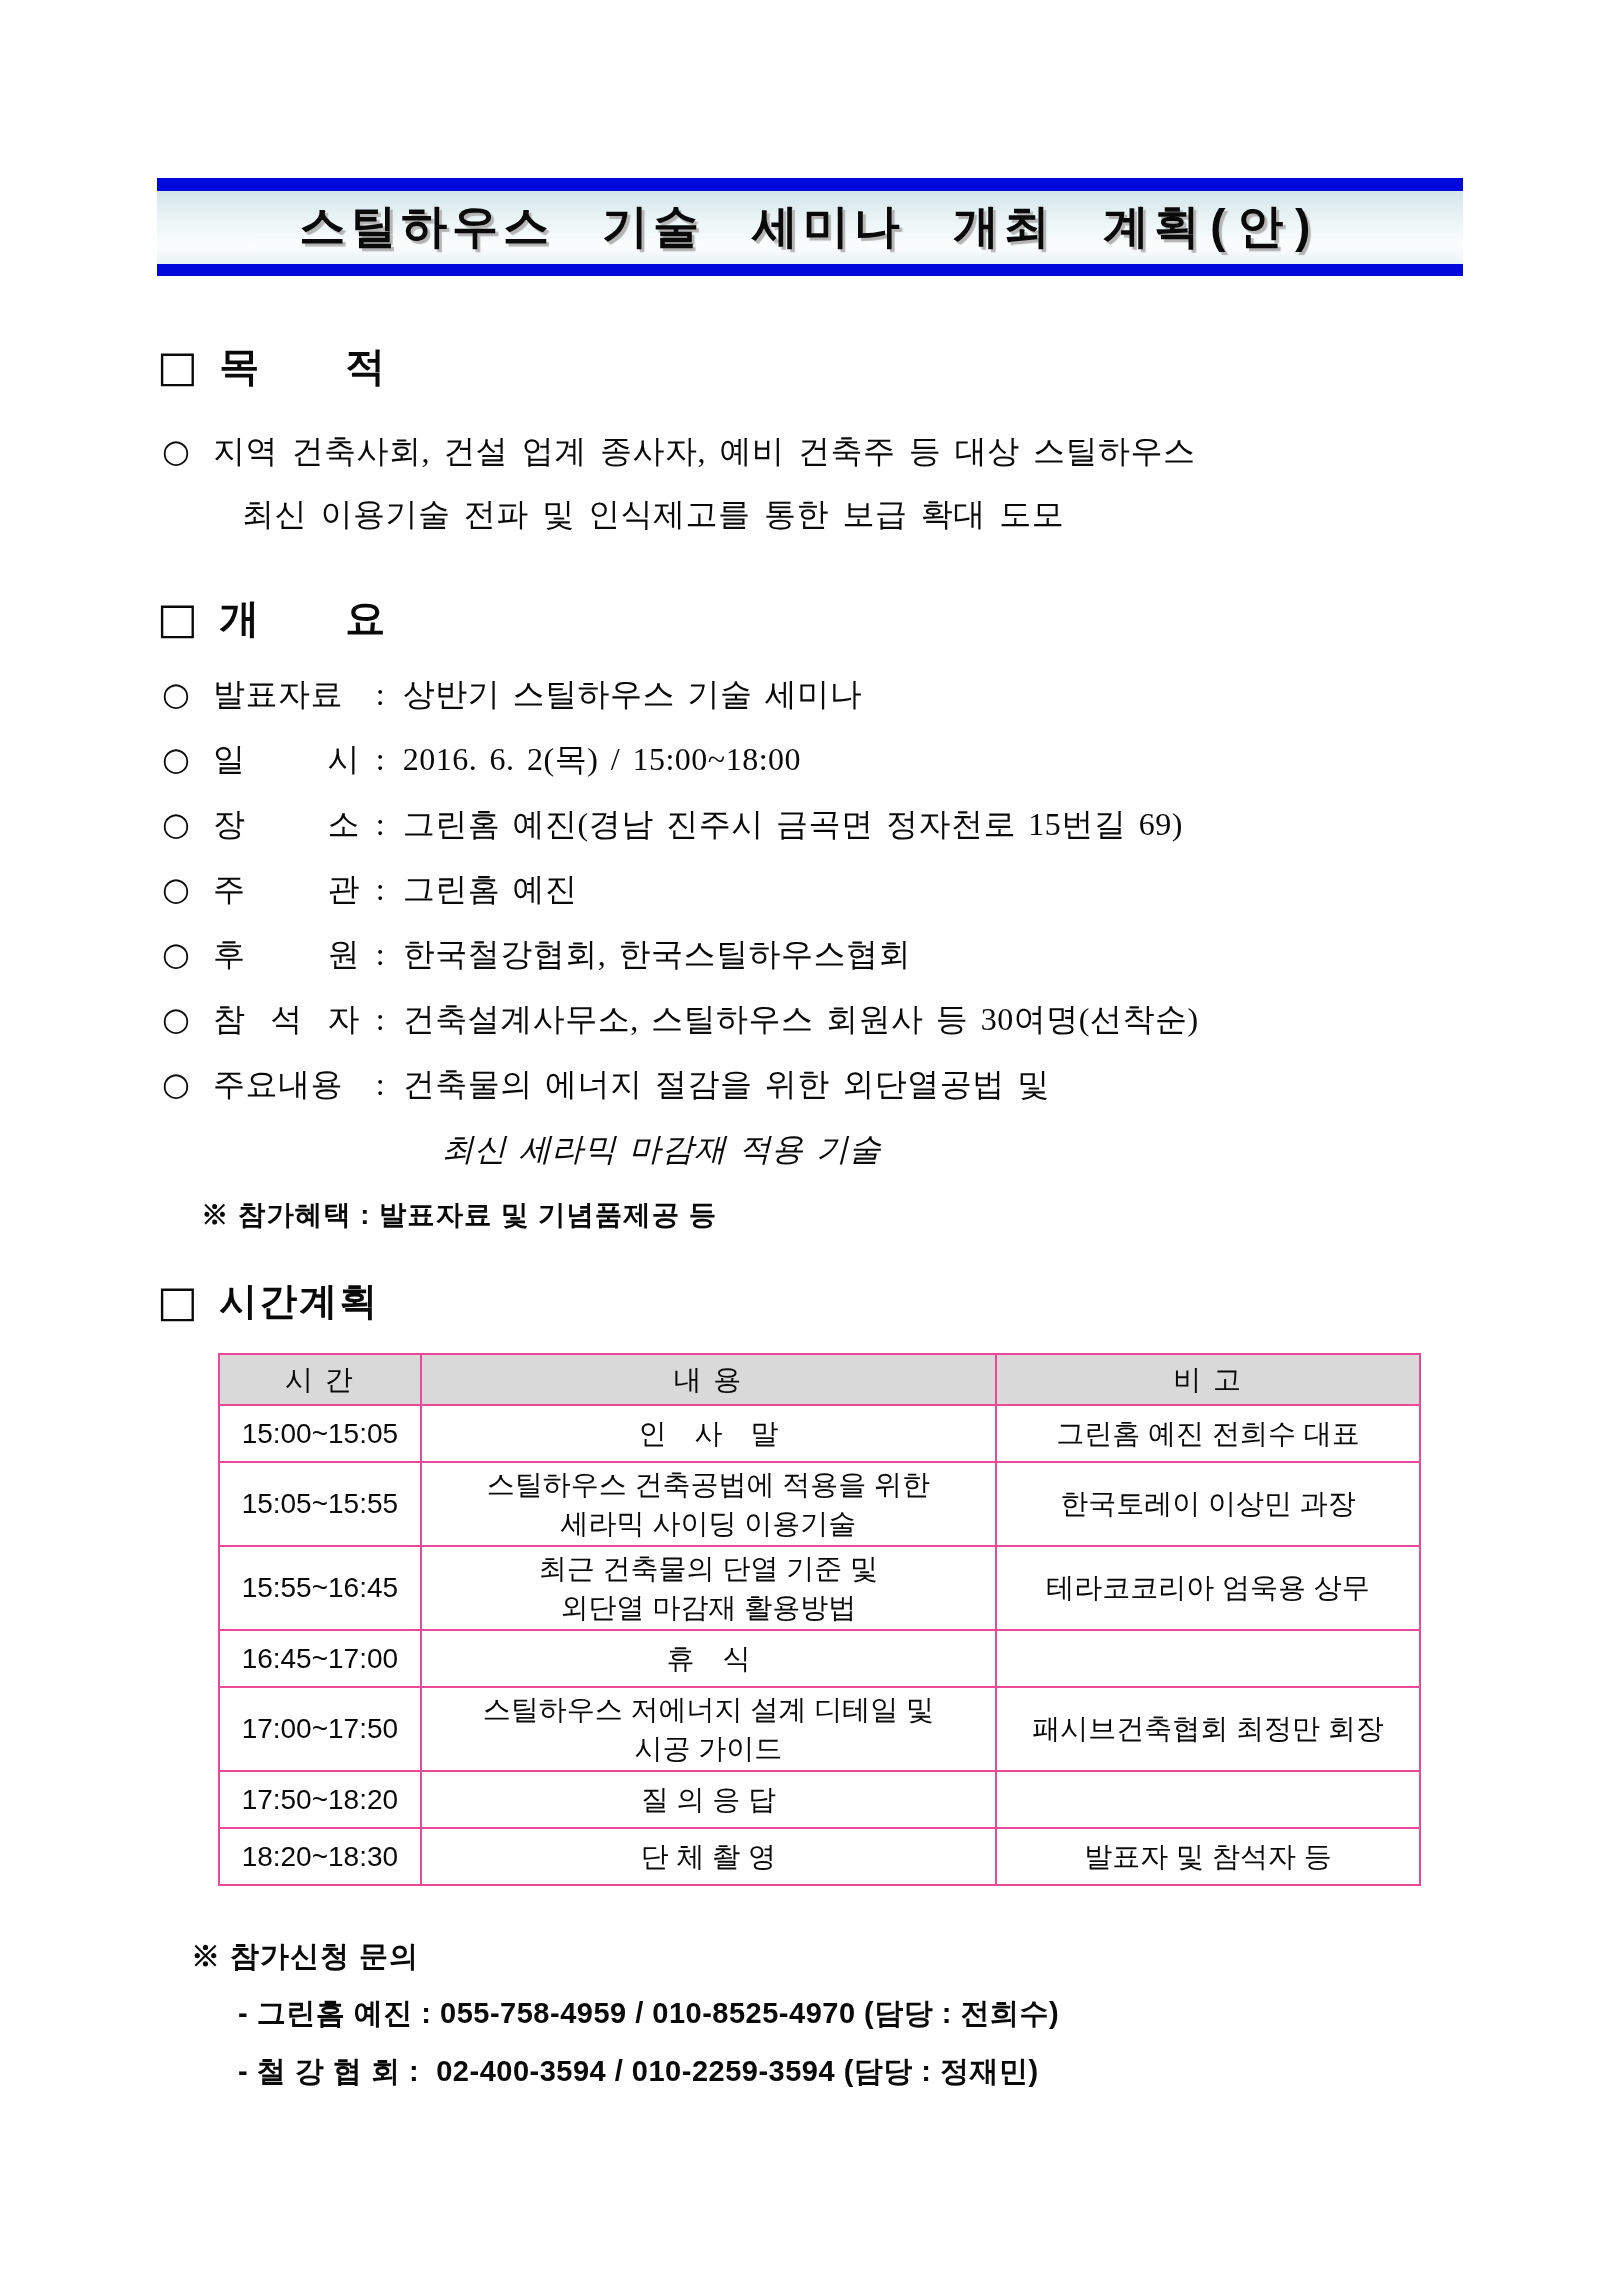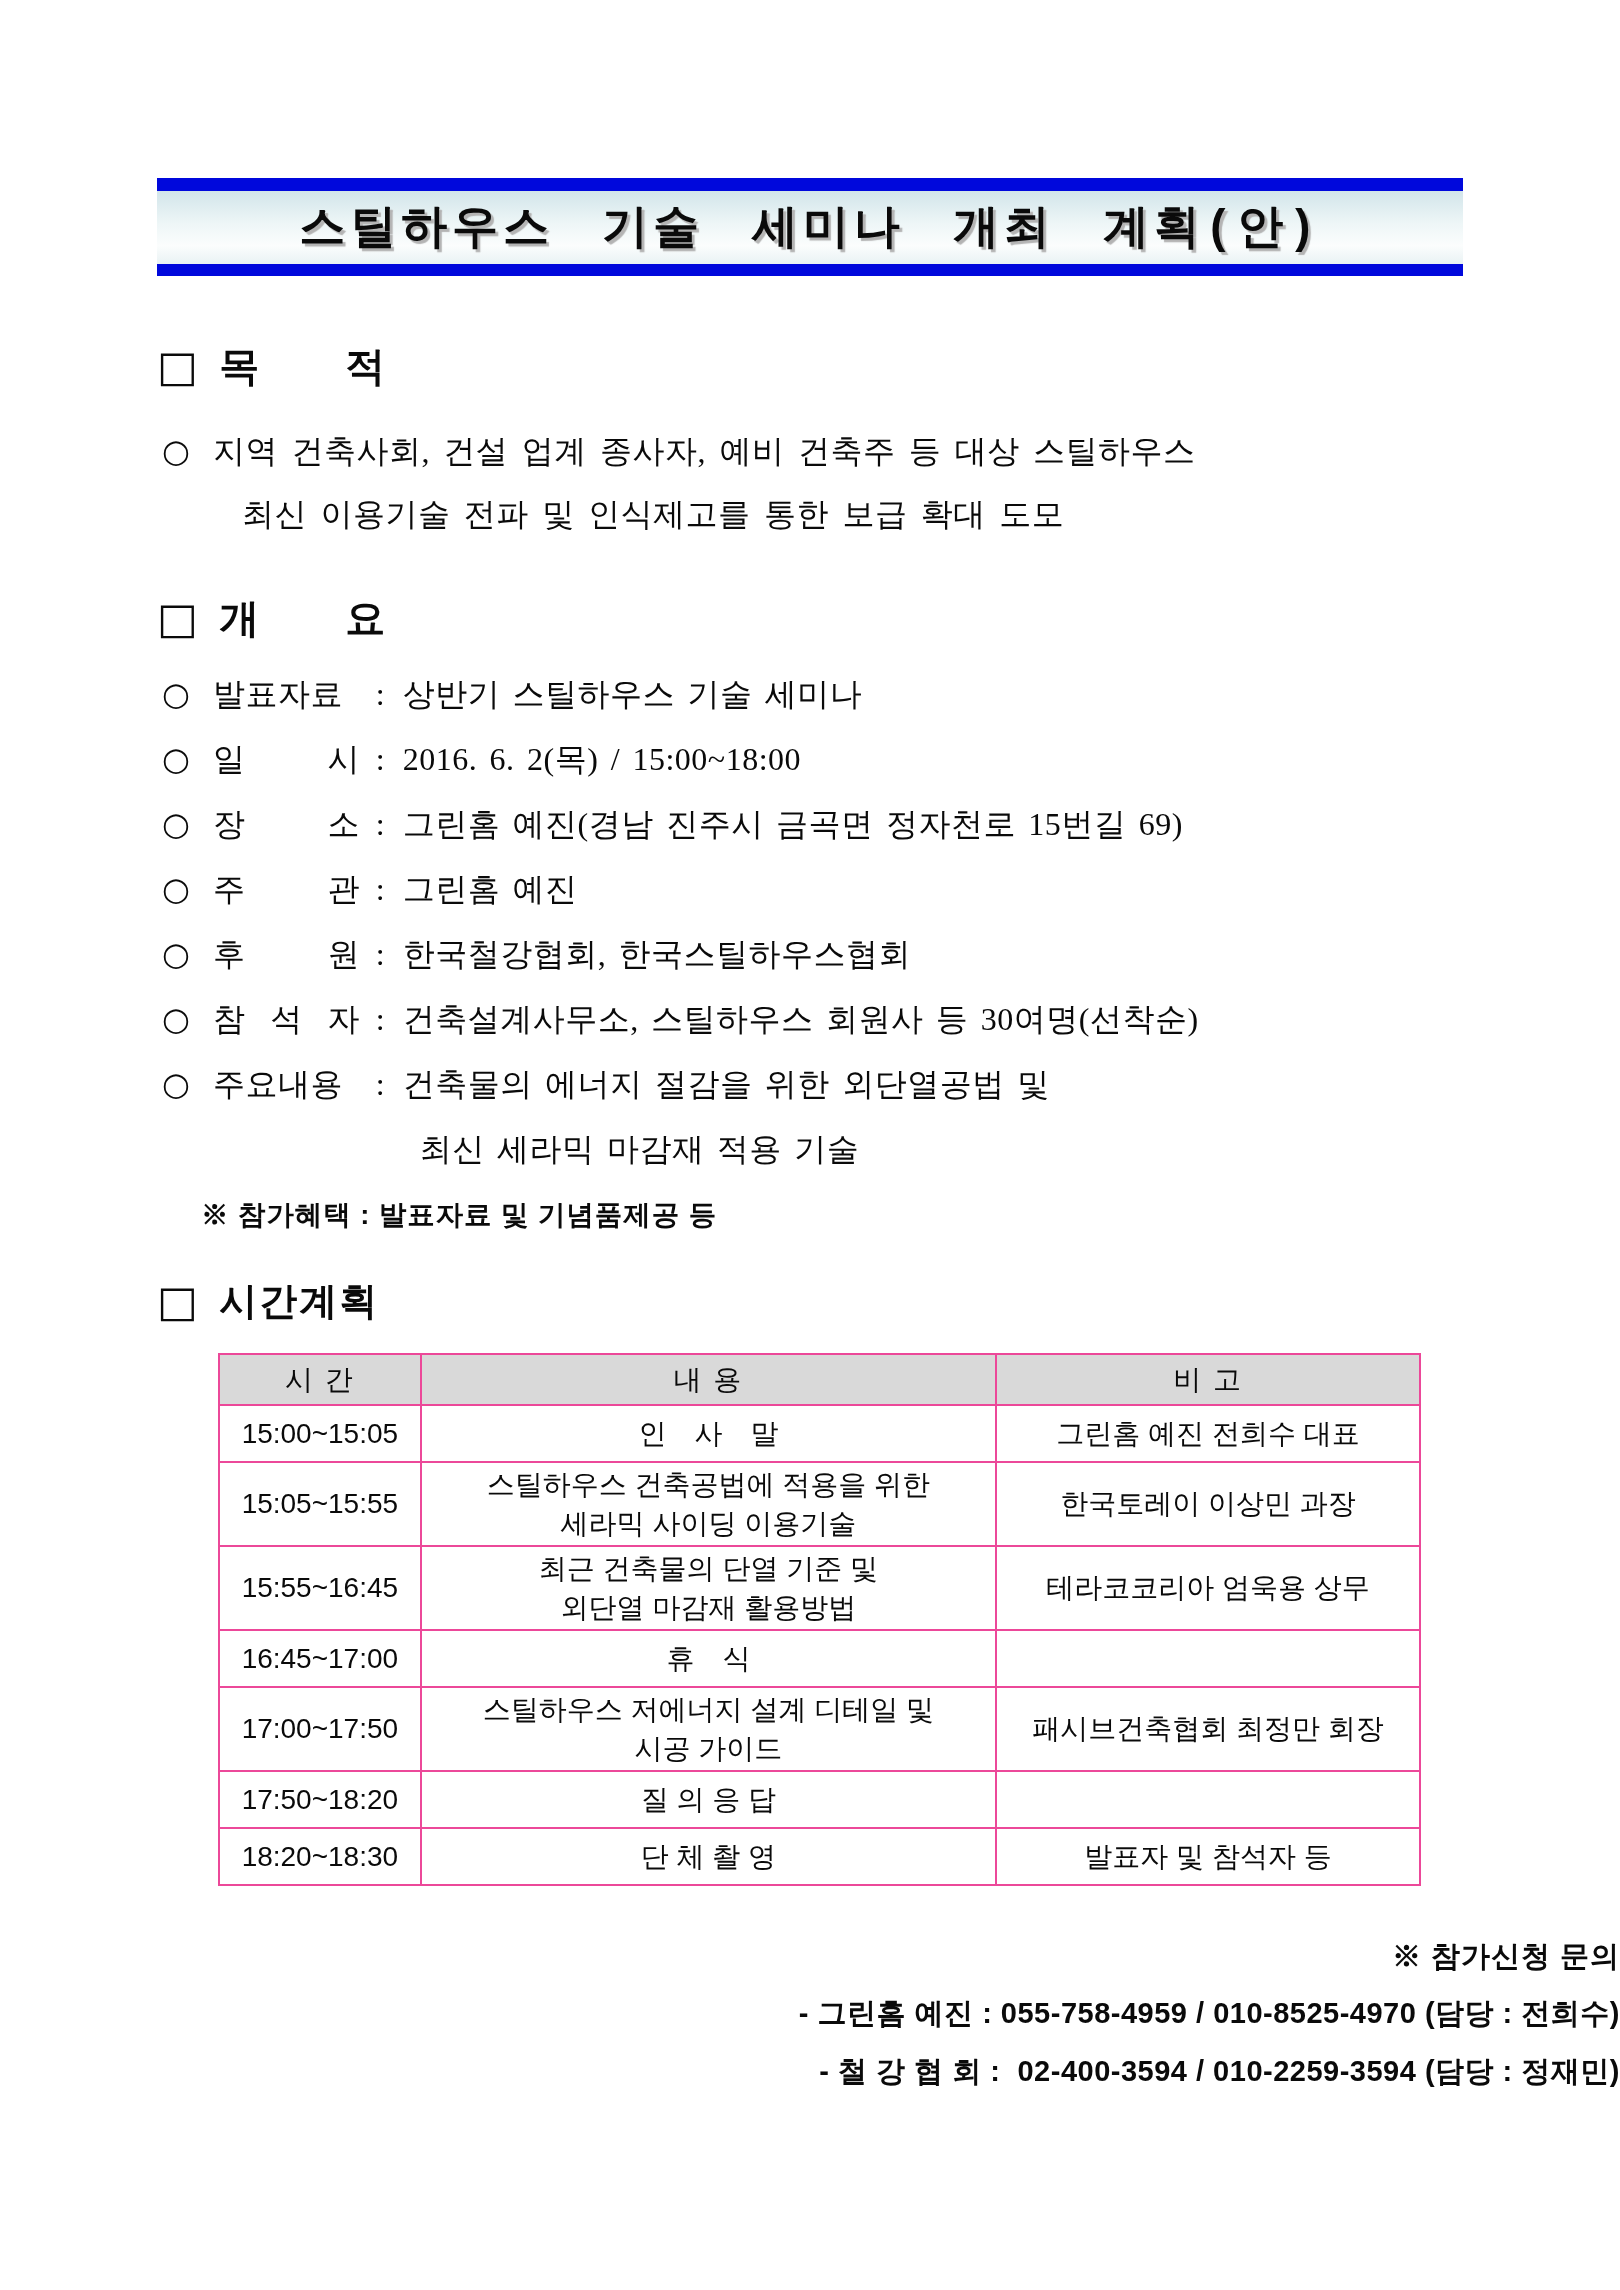--- a/index.html
+++ b/index.html
@@ -75,21 +75,21 @@
     letter-spacing:0.5px;word-spacing:3.9px;
   }
   .ov-row .circ{line-height:65px;}
   .ov-label{
     flex:0 0 147px;
     display:inline-block;
     text-align:justify;
     text-align-last:justify;
   }
   .ov-colon{margin:0 17.6px 0 15.7px;}
-  .ov-value2{margin-left:17px;}
+  .ov-value2{margin-left:39px;font-style:italic;}
   .benefit-note{
     margin:15.7px 0 0 201px;
     font-family:"Liberation Sans", sans-serif;
     font-weight:bold;font-size:27.4px;
     letter-spacing:1px;
   }
   
   .schedule-table{
     margin:25.5px 0 0 218px;
     width:1203px;
@@ -107,21 +107,21 @@
   }
   .schedule-table th{
     background:#d9d9d9;
     font-weight:normal;
     height:45px;
     letter-spacing:2px;
   }
   .schedule-table td{height:51px;}
   .schedule-table td.cell-content{white-space:pre-line;}
   
-  .contact{margin:51px 0 0 191px;text-align:right;}
+  .contact{margin:51px 17px 0 191px;}
   .contact-title{
     font-family:"Liberation Sans", sans-serif;
     font-weight:bold;font-size:29px;
     letter-spacing:1px;
   }
   .contact-line{
     margin:17.6px 0 0 47px;
     font-family:"Liberation Sans", sans-serif;
     font-weight:bold;font-size:29px;
     letter-spacing:0.5px;

